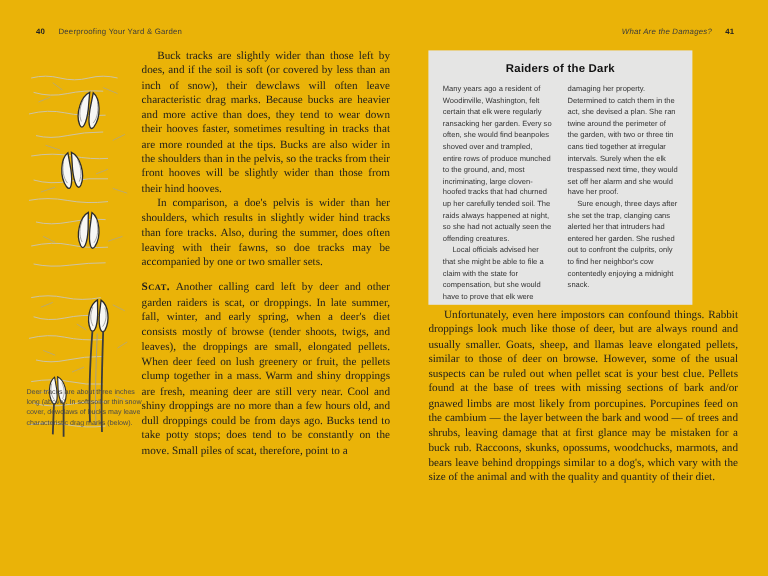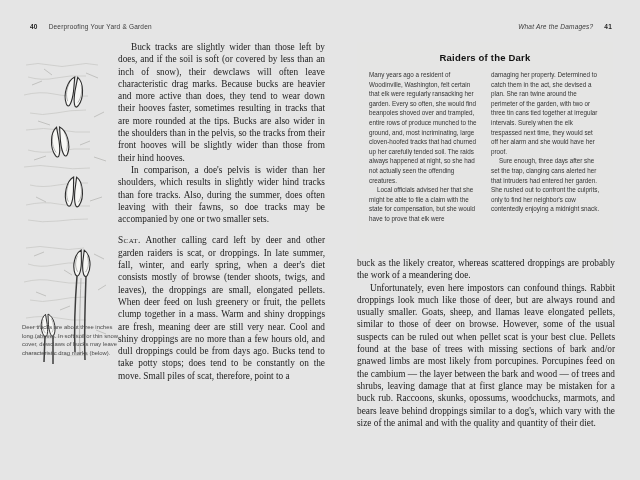--- a/index.html
+++ b/index.html
@@ -1,17 +1,17 @@
 <!DOCTYPE html>
 <html><head>
 <meta charset="utf-8">
 <style>
   html,body{margin:0;padding:0;background:#ffffff;}
   #spread{
-    position:relative;width:640px;height:480px;background:#e5e5e5;
+    position:relative;width:640px;height:480px;background:#eab308;
     font-family:"Liberation Serif",serif;color:#1c1c1c;overflow:hidden;
   }
   
   .runhead{
     position:absolute;top:23px;font-family:"Liberation Sans",sans-serif;
     font-size:6.5px;color:#3b3b3b;letter-spacing:.2px;white-space:nowrap;
   }
   .runhead .pagenum{font-weight:700;color:#222;}
   .runhead-left{left:30px;}
   .runhead-left .pagenum{margin-right:9px;}
@@ -33,24 +33,24 @@
     color:#4a4a4a;
   }
   .body-col{
     position:absolute;text-align:justify;font-size:9.3px;line-height:12.3px;
     color:#1c1c1c;
   }
   .body-col p{margin:0;}
   .body-col p.indent{text-indent:13px;}
   .body-col p.gap{margin-top:9px;}
   #left-body{left:118px;top:41px;width:207px;}
-  .leadin{font-variant:small-caps;font-weight:400;letter-spacing:.4px;}
+  .leadin{font-variant:small-caps;font-weight:700;letter-spacing:.4px;}
   
   .sidebar-box{
-    position:absolute;left:357px;top:42px;width:256px;height:212px;
+    position:absolute;left:357px;top:42px;width:220px;height:212px;
     background:#e5e5e4;box-sizing:border-box;padding:8px 12px 0 12px;
     font-family:"Liberation Sans",sans-serif;
   }
   .sidebar-title{
     text-align:center;font-weight:700;font-size:9.5px;color:#111;
     letter-spacing:.2px;margin:2px 0 7px 0;
   }
   .sidebar-cols{display:flex;gap:12px;}
   .sidebar-col{flex:1;font-size:6.3px;line-height:9.6px;color:#333;text-align:left;}
   .sidebar-col p{margin:0;}
@@ -158,18 +158,17 @@
           <p class="indent">Local officials advised her that she might be able to file a claim with the state for compensation, but she would have to prove that elk were</p>
         </div>
         <div class="sidebar-col">
           <p>damaging her property. Determined to catch them in the act, she devised a plan. She ran twine around the perimeter of the garden, with two or three tin cans tied together at irregular intervals. Surely when the elk trespassed next time, they would set off her alarm and she would have her proof.</p>
           <p class="indent">Sure enough, three days after she set the trap, clanging cans alerted her that intruders had entered her garden. She rushed out to confront the culprits, only to find her neighbor's cow contentedly enjoying a midnight snack.</p>
         </div>
       </div>
     </div>
 
     <div class="body-col" id="right-body">
-      <p>buck as the likely creator, whereas scattered droppings are probably the work of a meandering doe.</p>
       <p class="indent">Unfortunately, even here impostors can confound things. Rabbit droppings look much like those of deer, but are always round and usually smaller. Goats, sheep, and llamas leave elongated pellets, similar to those of deer on browse. However, some of the usual suspects can be ruled out when pellet scat is your best clue. Pellets found at the base of trees with missing sections of bark and/or gnawed limbs are most likely from porcupines. Porcupines feed on the cambium — the layer between the bark and wood — of trees and shrubs, leaving damage that at first glance may be mistaken for a buck rub. Raccoons, skunks, opossums, woodchucks, marmots, and bears leave behind droppings similar to a dog's, which vary with the size of the animal and with the quality and quantity of their diet.</p>
     </div>
   </div>
 
 </div>
 
 </body></html>

